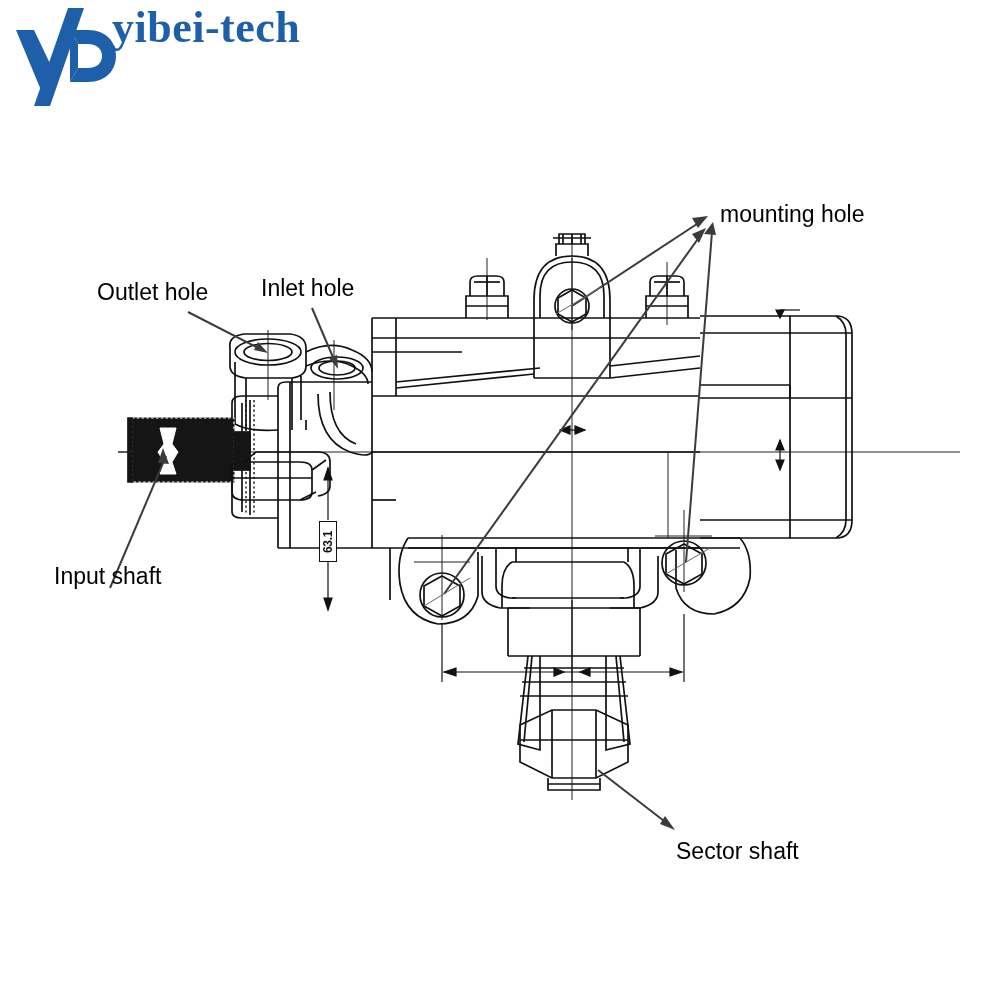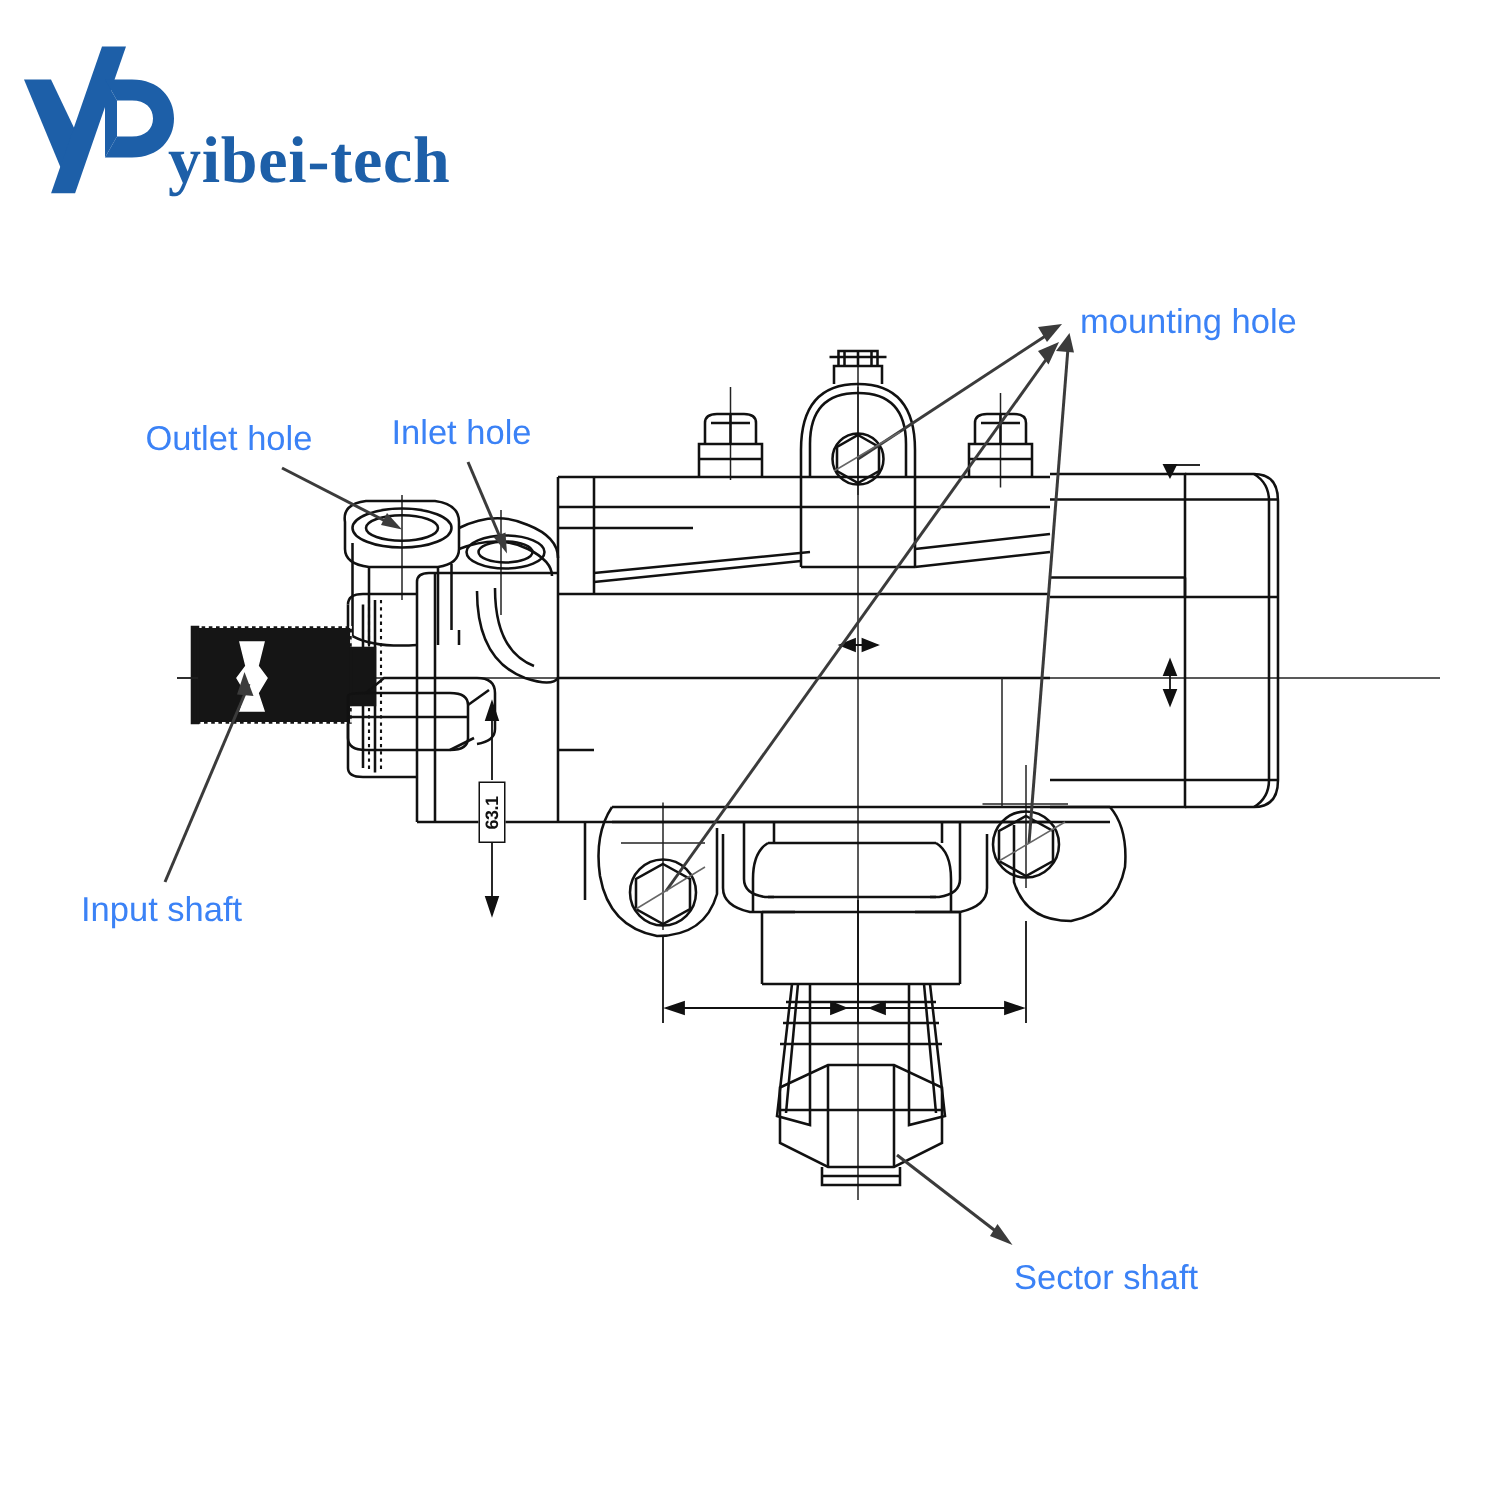--- a/index.html
+++ b/index.html
@@ -20,23 +20,23 @@
     left: 0; top: 0;
     width: 1000px;
     height: 1000px;
     background: #ffffff;
   }
 
   
   #brand {
     position: absolute;
     left: 10px;
-    top: 24px;
+    top: 6px;
     display: flex;
-    align-items: flex-end;
+    align-items: flex-start;
     height: 105px;
   }
   #brand-mark {
     width: 108px;
     height: 100px;
     display: block;
   }
   #brand-text {
     font-family: "Liberation Serif", serif;
     font-weight: bold;
@@ -52,30 +52,30 @@
   #drawing {
     position: absolute;
     left: 0; top: 0;
     width: 1000px;
     height: 1000px;
   }
 
   
   .callout {
     position: absolute;
-    color: #3b82f6;
+    color: #000000;
     font-family: "Liberation Sans", sans-serif;
     font-size: 23px;
     line-height: 1;
     white-space: nowrap;
   }
   #label-outlet-port { left: 97px;  top: 281px; }
   #label-inlet-port  { left: 261px; top: 277px; }
   #label-mounting-hole { left: 720px; top: 203px; }
-  #label-input-shaft { left: 54px;  top: 595px; text-align: center; }
+  #label-input-shaft { left: 54px;  top: 565px; text-align: center; }
   #label-sector-shaft{ left: 676px; top: 840px; }
 
   
   #dim-note-631 {
     position: absolute;
     left: 319px;
     top: 521px;
     width: 18px;
     height: 41px;
     border: 1.6px solid #111111;

